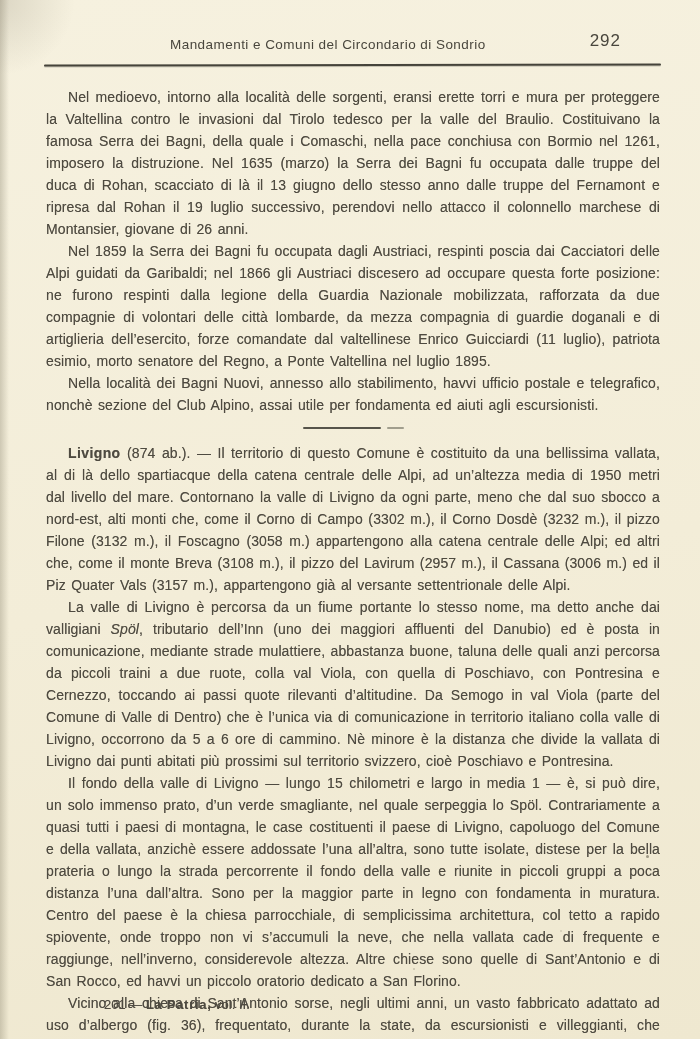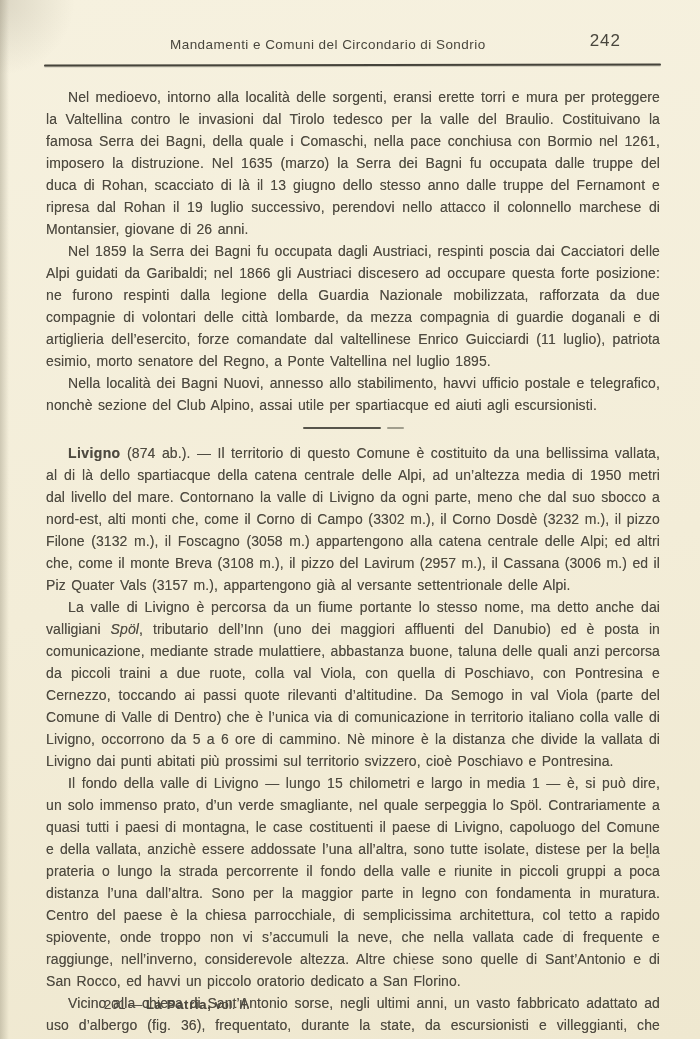--- a/index.html
+++ b/index.html
@@ -61,31 +61,31 @@
   .speck-2{left:413px;top:968px;width:2px;height:2px;opacity:0.5;}
   .speck-3{left:560px;top:930px;width:2px;height:2px;opacity:0.35;}
 </style>
 </head>
 <body>
 
 <div class="page">
 
   <div class="running-head">Mandamenti e Comuni del Circondario di Sondrio</div>
 
-  <div class="page-num">242</div>
+  <div class="page-num">292</div>
 
   <div class="head-rule"></div>
 
   <div class="body-text">
 
     <p><span>Nel medioevo, intorno alla località delle sorgenti, eransi erette torri e mura per proteggere la Valtellina contro le invasioni dal Tirolo tedesco per la valle del Braulio. Costituivano la famosa Serra dei Bagni, della quale i Comaschi, nella pace conchiusa con Bormio nel 1261, imposero la distruzione. Nel 1635 (marzo) la Serra dei Bagni fu occupata dalle truppe del duca di Rohan, scacciato di là il 13 giugno dello stesso anno dalle truppe del Fernamont e ripresa dal Rohan il 19 luglio successivo, perendovi nello attacco il colonnello marchese di Montansier, giovane di 26 anni.</span></p>
 
     <p><span>Nel 1859 la Serra dei Bagni fu occupata dagli Austriaci, respinti poscia dai Cacciatori delle Alpi guidati da Garibaldi; nel 1866 gli Austriaci discesero ad occupare questa forte posizione: ne furono respinti dalla legione della Guardia Nazionale mobilizzata, rafforzata da due compagnie di volontari delle città lombarde, da mezza compagnia di guardie doganali e di artiglieria dell’esercito, forze comandate dal valtellinese Enrico Guicciardi (11 luglio), patriota esimio, morto senatore del Regno, a Ponte Valtellina nel luglio 1895.</span></p>
 
-    <p><span>Nella località dei Bagni Nuovi, annesso allo stabilimento, havvi ufficio postale e telegrafico, nonchè sezione del Club Alpino, assai utile per spartiacque ed aiuti agli escursionisti.</span></p>
+    <p><span>Nella località dei Bagni Nuovi, annesso allo stabilimento, havvi ufficio postale e telegrafico, nonchè sezione del Club Alpino, assai utile per fondamenta ed aiuti agli escursionisti.</span></p>
 
     <div class="section-divider">
       <span class="rule-main"></span>
       <span class="rule-tail"></span>
     </div>
 
     <p><span class="seg-bold">Livigno</span><span> (874 ab.). — Il territorio di questo Comune è costituito da una bellissima vallata, al di là dello spartiacque della catena centrale delle Alpi, ad un’altezza media di 1950 metri dal livello del mare. Contornano la valle di Livigno da ogni parte, meno che dal suo sbocco a nord-est, alti monti che, come il Corno di Campo (3302 m.), il Corno Dosdè (3232 m.), il pizzo Filone (3132 m.), il Foscagno (3058 m.) appartengono alla catena centrale delle Alpi; ed altri che, come il monte Breva (3108 m.), il pizzo del Lavirum (2957 m.), il Cassana (3006 m.) ed il Piz Quater Vals (3157 m.), appartengono già al versante settentrionale delle Alpi.</span></p>
 
     <p><span>La valle di Livigno è percorsa da un fiume portante lo stesso nome, ma detto anche dai valligiani </span><span class="seg-italic">Spöl</span><span>, tributario dell’Inn (uno dei maggiori affluenti del Danubio) ed è posta in comunicazione, mediante strade mulattiere, abbastanza buone, taluna delle quali anzi percorsa da piccoli traini a due ruote, colla val Viola, con quella di Poschiavo, con Pontresina e Cernezzo, toccando ai passi quote rilevanti d’altitudine. Da Semogo in val Viola (parte del Comune di Valle di Dentro) che è l’unica via di comunicazione in territorio italiano colla valle di Livigno, occorrono da 5 a 6 ore di cammino. Nè minore è la distanza che divide la vallata di Livigno dai punti abitati più prossimi sul territorio svizzero, cioè Poschiavo e Pontresina.</span></p>
 

